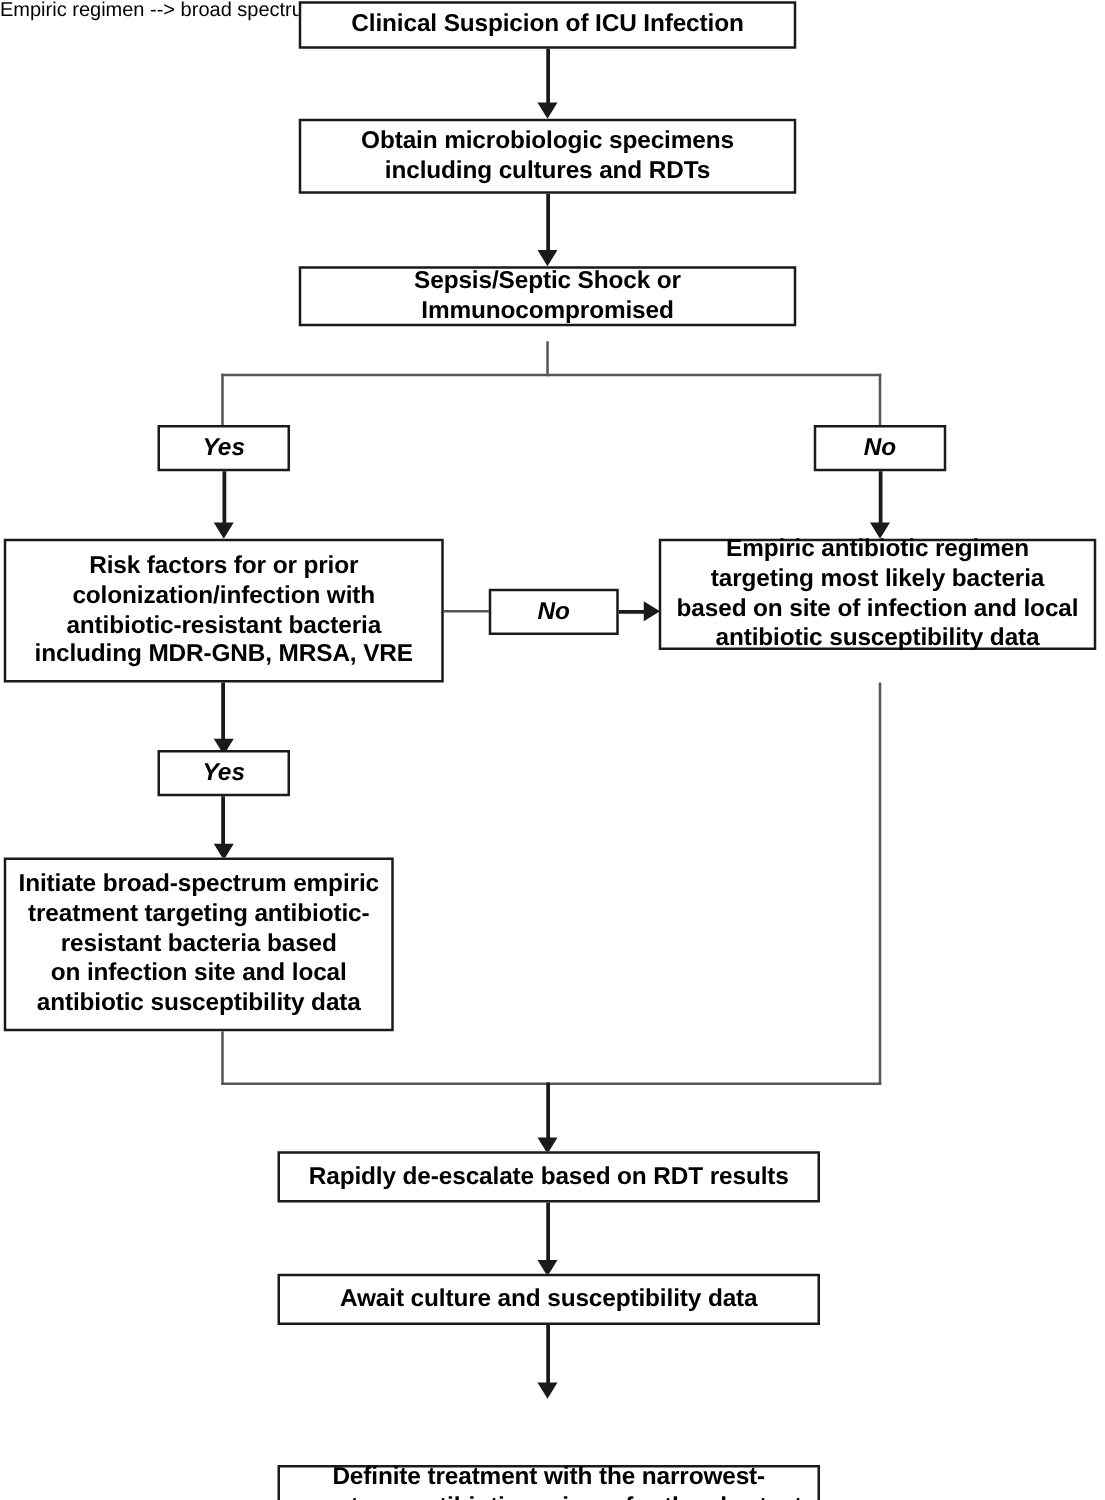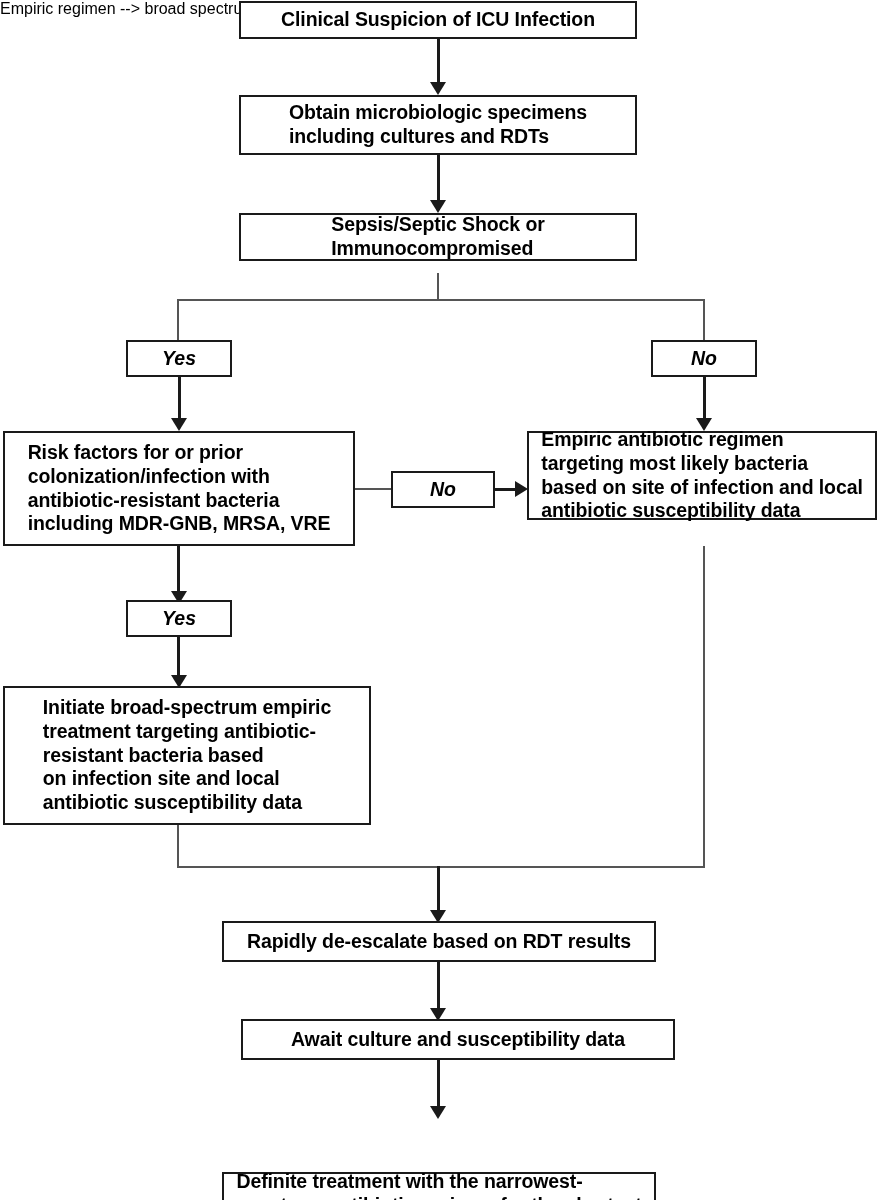--- a/index.html
+++ b/index.html
@@ -20,20 +20,21 @@
     overflow: hidden;
   }
   .node {
     position: absolute;
     box-sizing: border-box;
     border: 2.5px solid #1a1a1a;
     background: #ffffff;
     display: flex;
     align-items: center;
     justify-content: center;
+    text-align: center;
     line-height: 1.22;
     font-size: 19.5px;
     font-weight: 700;
     letter-spacing: -0.1px;
     padding: 2px 6px;
   }
   .node-text {
     display: block;
     white-space: pre-line;
   }
@@ -155,21 +156,21 @@
    broad spectrum --&gt;
   <div class="conn conn-v" style="left:177px; top:546px; height:54px;"></div>
   <div class="arrow-down" style="left:171px; top:591px;"></div>
   <div class="label-box" style="left:126px; top:600px; width:106px; height:37px;">
     <span>Yes</span>
   </div>
   <div class="conn conn-v" style="left:177px; top:637px; height:44px;"></div>
   <div class="arrow-down" style="left:171px; top:675px;"></div>
 
   
-  <div class="node" style="left:3px; top:686px; width:368px; height:139px;">
+  <div class="node" style="left:3px; top:686px; width:312px; height:139px;">
     <span class="node-text">Initiate broad-spectrum empiric
 treatment targeting antibiotic-
 resistant bacteria based
 on infection site and local
 antibiotic susceptibility data</span>
   </div>
 
   
   <div class="conn conn-v conn-thin" style="left:177px; top:825px; height:43px; width:2px;"></div>
   <div class="conn conn-v conn-thin" style="left:703px; top:546px; height:322px; width:2px;"></div>
@@ -181,21 +182,21 @@
   
   <div class="node" style="left:222px; top:921px; width:434px; height:41px;">
     <span class="node-text">Rapidly de-escalate based on RDT results</span>
   </div>
 
   
   <div class="conn conn-v" style="left:437px; top:962px; height:52px;"></div>
   <div class="arrow-down" style="left:430px; top:1008px;"></div>
 
   
-  <div class="node" style="left:222px; top:1019px; width:434px; height:41px;margin-left:19px;">
+  <div class="node" style="left:222px; top:1019px; width:434px; height:41px;">
     <span class="node-text">Await culture and susceptibility data</span>
   </div>
 
   
   <div class="conn conn-v" style="left:437px; top:1060px; height:52px;"></div>
   <div class="arrow-down" style="left:430px; top:1106px;"></div>
 
   
   <div class="node" style="left:222px; top:1172px; width:434px; height:68px;">
     <span class="node-text">Definite treatment with the narrowest-

